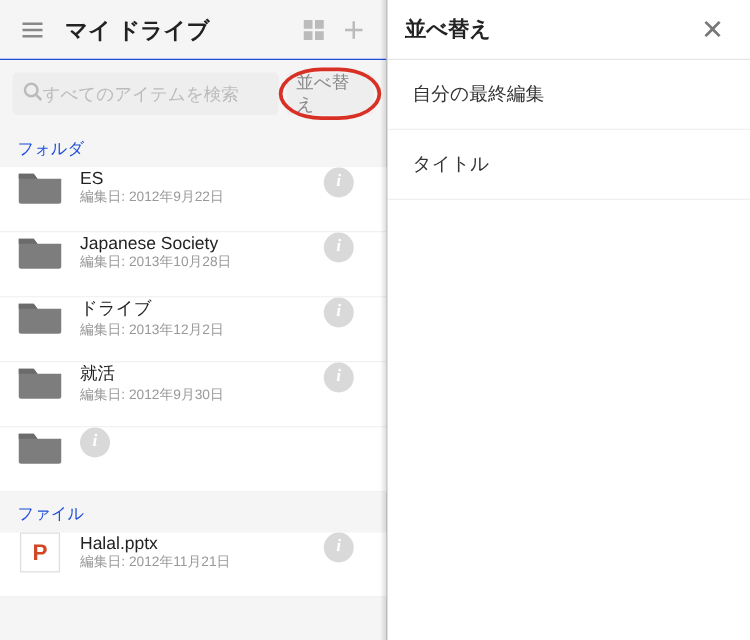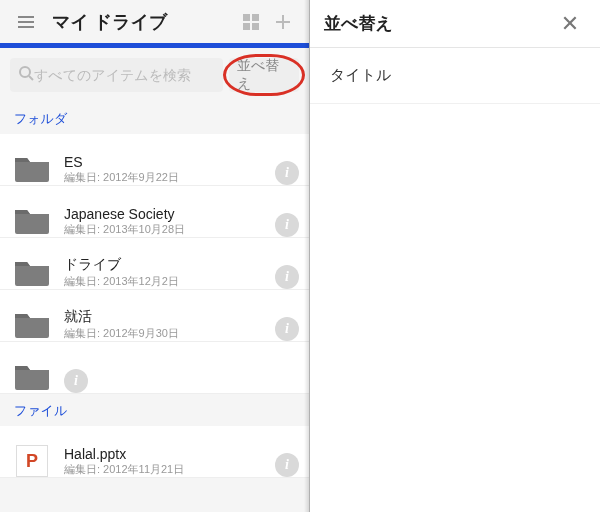--- a/index.html
+++ b/index.html
@@ -2,39 +2,39 @@
 <html><head>
 <meta charset="utf-8">
 <style>
   * { box-sizing: border-box; margin: 0; padding: 0; font-family: -apple-system, "Helvetica Neue", Arial, sans-serif; }
   html, body { width: 600px; height: 512px; overflow: hidden; background: #fff; }
   .app { display: flex; width: 600px; height: 512px; }
   .left-pane { width: 310px; height: 100%; background: #f5f5f5; display: flex; flex-direction: column; border-right: 1px solid #ccc; }
   .right-pane { flex: 1; height: 100%; background: #fff; display: flex; flex-direction: column; }
 
   
-  .l-header { height: 48px; display: flex; align-items: center; padding: 0 10px; background: #f5f5f5; border-bottom: 5px solid #1d4ed8; }
+  .l-header { height: 48px; display: flex; align-items: center; padding: 0 10px; background: #f5f5f5; border-bottom: 1px solid #1d4ed8; }
   .l-title { flex: 1; font-size: 18px; font-weight: 600; color: #222; padding-left: 10px; }
   .icon-btn { width: 32px; height: 32px; display: flex; align-items: center; justify-content: center; color: #777; cursor: pointer; }
   .icon-btn svg { display: block; }
 
   
   .search-row { display: flex; align-items: center; padding: 10px; gap: 6px; }
   .search-box { flex: 1; height: 34px; background: #eee; border-radius: 4px; display: flex; align-items: center; padding: 0 8px; color: #aaa; }
   .search-box input { flex: 1; border: none; background: transparent; outline: none; font-size: 14px; color: #0f766e; }
   .search-box input::placeholder { color: #bbb; }
   .sort-btn { position: relative; height: 34px; padding: 0 8px; font-size: 14px; color: #888; background: #eee; border-radius: 4px; display: flex; align-items: center; cursor: pointer; }
   .sort-highlight { position: absolute; left: -6px; right: -6px; top: -4px; bottom: -4px; border: 3px solid #d93025; border-radius: 50% / 60%; pointer-events: none; }
 
   
   .section-label { padding: 8px 14px 6px; font-size: 13px; color: #1d4ed8; }
 
   
   .list { background: #fff; }
-  .row { display: flex; align-items: flex-end; height: 52px; padding: 0 10px 0 12px; border-bottom: 1px solid #eee; background: #fff; }
+  .row { display: flex; align-items: flex-start; height: 52px; padding: 0 26px 0 12px; border-bottom: 1px solid #eee; background: #fff; }
   .row .thumb { width: 40px; height: 32px; display: flex; align-items: center; justify-content: center; margin-right: 12px; }
   .row .texts { flex: 1; min-width: 0; }
   .row .title { font-size: 14px; color: #222; white-space: nowrap; overflow: hidden; text-overflow: ellipsis; }
   .row .sub { font-size: 11px; color: #999; }
   .info-btn { width: 24px; height: 24px; border-radius: 50%; background: #d9d9d9; color: #fff; font-size: 14px; font-weight: bold; display: flex; align-items: center; justify-content: center; cursor: pointer; font-family: Georgia, serif; font-style: italic; }
 
   .folder-ico { fill: #7d7d7d; }
   .ppt-ico { width: 32px; height: 32px; border: 1px solid #ddd; background: #fff; display:flex; align-items:center; justify-content:center; color:#d24726; font-weight:bold; font-size:18px; }
 
   
@@ -175,17 +175,20 @@
       </div>
   </div>
 
   <div class="right-pane">
     <div class="r-header">
       <div class="r-title">並べ替え</div>
       <div class="close-btn">✕</div>
     </div>
     <div class="options" id="options-list">
         <div class="opt">
+          <span class="label">自分の最終編集</span>
+        </div>
+        <div class="opt">
           <span class="label">タイトル</span>
         </div>
       </div>
   </div>
 </div>
 
 </body></html>

